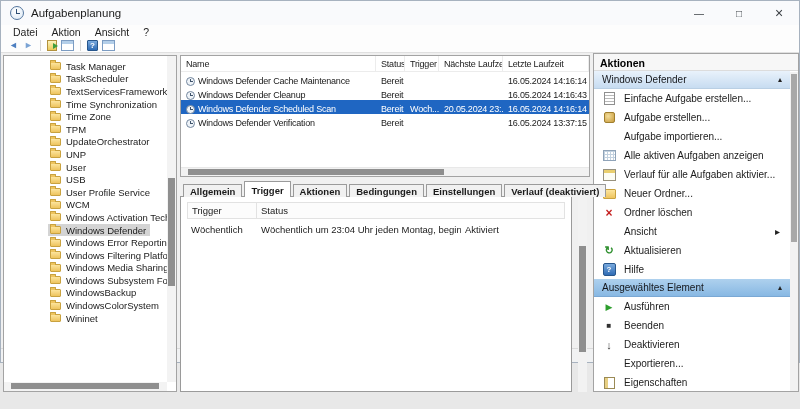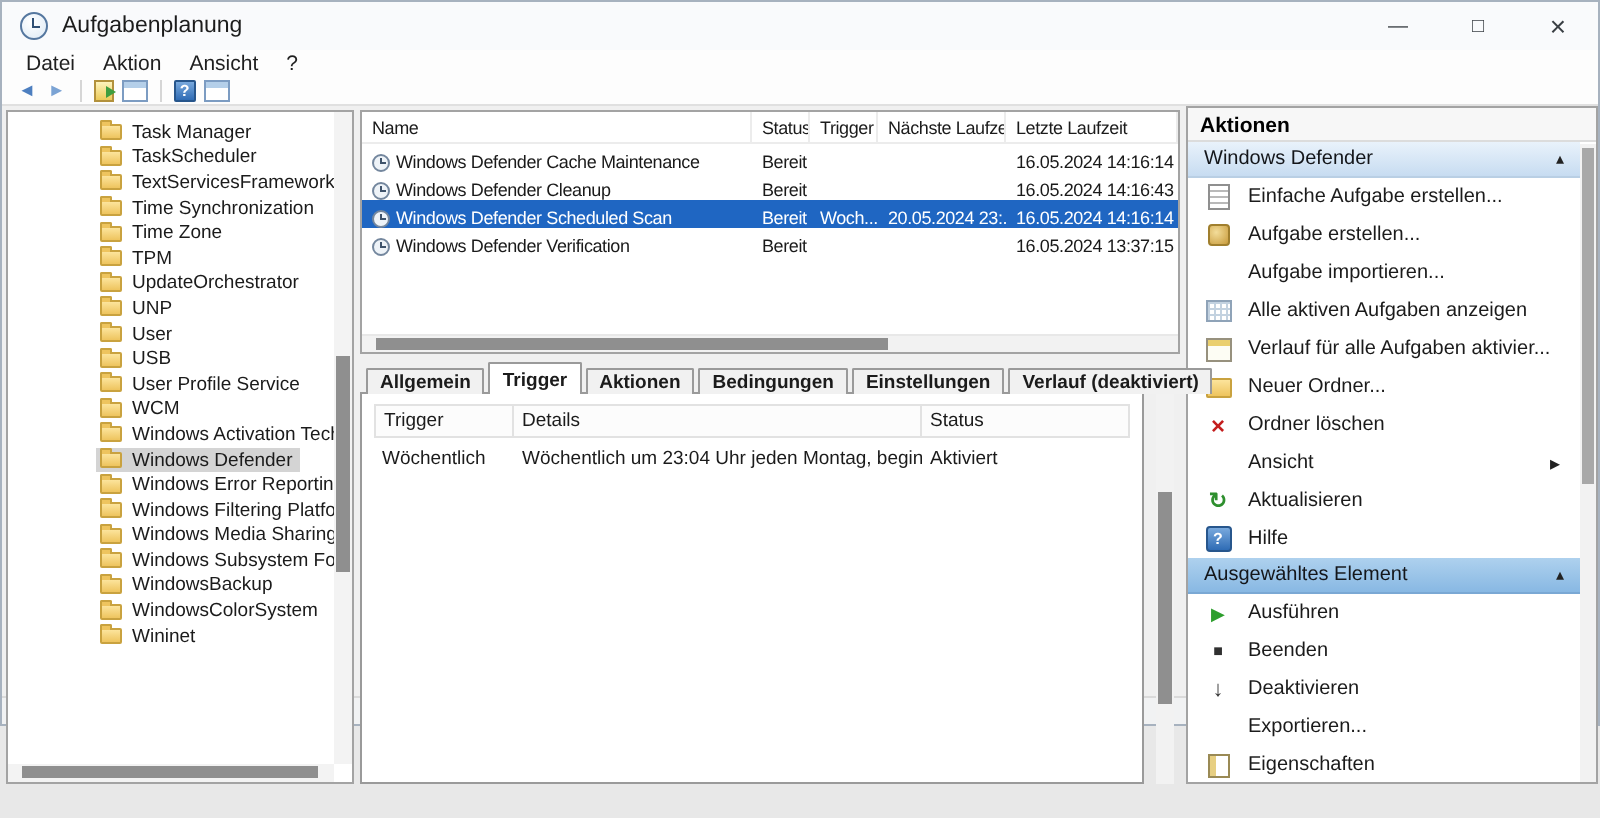--- a/index.html
+++ b/index.html
@@ -387,21 +387,20 @@
           <span class="tab active">Trigger</span>
           <span class="tab">Aktionen</span>
           <span class="tab">Bedingungen</span>
           <span class="tab">Einstellungen</span>
           <span class="tab">Verlauf (deaktiviert)</span>
       </div>
       <div class="mb-body">
         <div class="mb-content">
           <div class="ttable-header">
             <span class="thcell tcol-trigger">Trigger</span>
-            <span class="thcell tcol-details">Details</span>
             <span class="thcell tcol-status">Status</span>
           </div>
           <div class="trow">
               <span class="tcell tcol-trigger">Wöchentlich</span>
               <span class="tcell tcol-details">Wöchentlich um 23:04 Uhr jeden Montag, beginnen...</span>
               <span class="tcell tcol-status">Aktiviert</span>
             </div>
         </div>
         <div class="mb-scroll">
           <div class="mb-thumb"></div>

